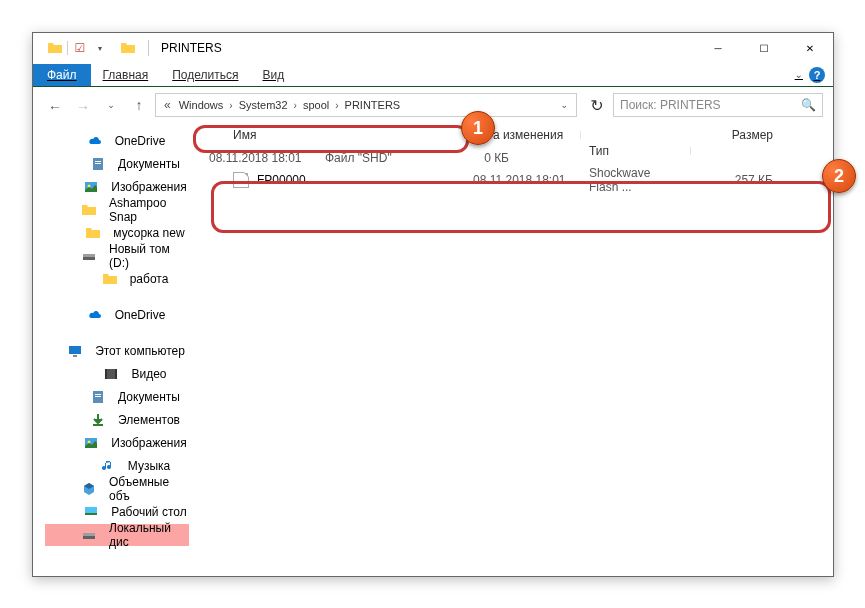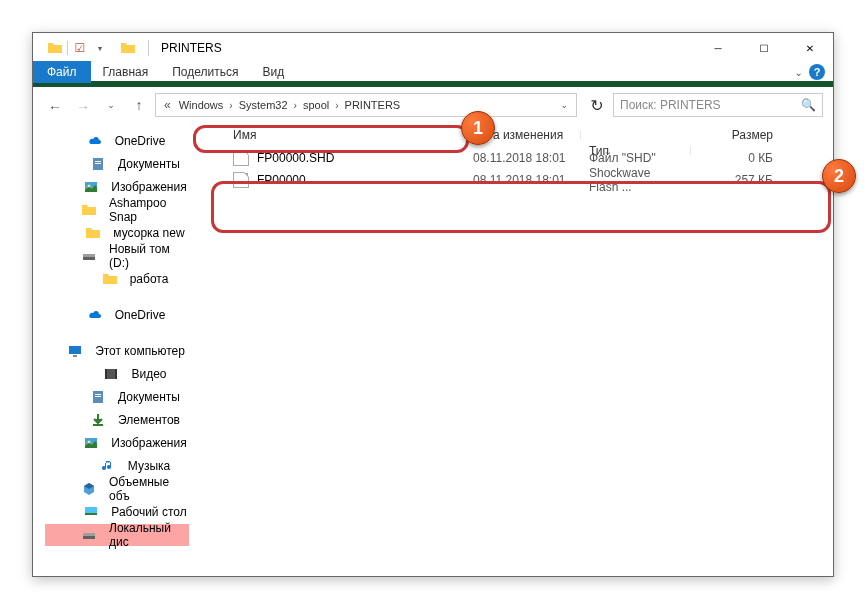--- a/index.html
+++ b/index.html
@@ -7,21 +7,21 @@
 .window { position: absolute; left: 32px; top: 32px; width: 802px; height: 545px; background: #fff; border: 1px solid #666; box-shadow: 0 3px 12px rgba(0,0,0,0.25); }
 .titlebar { height: 30px; display: flex; align-items: center; background: #fff; }
 .titlebar-left { display: flex; align-items: center; gap: 6px; padding-left: 8px; }
 .qat { display: flex; align-items: center; gap: 4px; padding: 0 6px; }
 .qat span { width: 16px; height: 16px; display: flex; align-items: center; justify-content: center; }
 .folder-smallicon { width: 16px; height: 16px; }
 .title-sep { width: 1px; height: 16px; background: #ccc; margin: 0 6px; }
 .title-text { font-size: 12px; color: #000; }
 .titlebar-right { margin-left: auto; display: flex; }
 .winbtn { width: 46px; height: 30px; display: flex; align-items: center; justify-content: center; color: #000; font-size: 10px; }
-.ribbon { height: 24px; display: flex; align-items: center; border-bottom: 6px solid #14532d; }
+.ribbon { height: 24px; display: flex; align-items: center; border-bottom: 1px solid #14532d; text-decoration: underline; }
 .ribbon-tab { padding: 4px 12px; font-size: 12px; color: #333; }
 .ribbon-tab.file { background: #1979ca; color: #fff; padding: 4px 14px; }
 .ribbon-right { margin-left: auto; display: flex; align-items: center; padding-right: 8px; gap: 6px; }
 .chev { color: #555; font-size: 10px; }
 .help { width: 16px; height: 16px; border-radius: 50%; background: #1979ca; color: #fff; display: flex; align-items: center; justify-content: center; font-size: 11px; font-weight: bold; }
 .navbar { height: 36px; display: flex; align-items: center; gap: 4px; padding: 0 10px; }
 .navbtn { width: 24px; height: 24px; display: flex; align-items: center; justify-content: center; color: #555; font-size: 14px; }
 .navbtn.dis { color: #bbb; }
 .breadcrumb { flex: 1; height: 24px; border: 1px solid #ccc; display: flex; align-items: center; padding: 0 4px; position: relative; }
 .bc-seg { padding: 0 4px; color: #333; font-size: 11px; }
@@ -294,24 +294,20 @@
       </div>
     <div class="filelist">
       <div class="columns">
         <div class="col col-name"><span>Имя</span><span class="sortind">⌃</span></div>
         <div class="col col-date">Дата изменения</div>
         <div class="col col-type">Тип</div>
         <div class="col col-size">Размер</div>
       </div>
       <div class="rows" id="rows">
           <div class="row">
-            <div class="c-name">
-              <span class="fileicon"></span>
-              <span>FP00000.SHD</span>
-            </div>
             <div class="c-date">08.11.2018 18:01</div>
             <div class="c-type">Файл "SHD"</div>
             <div class="c-size">0 КБ</div>
           </div>
           <div class="row">
             <div class="c-name">
               <span class="fileicon"></span>
               <span>FP00000</span>
             </div>
             <div class="c-date">08.11.2018 18:01</div>

